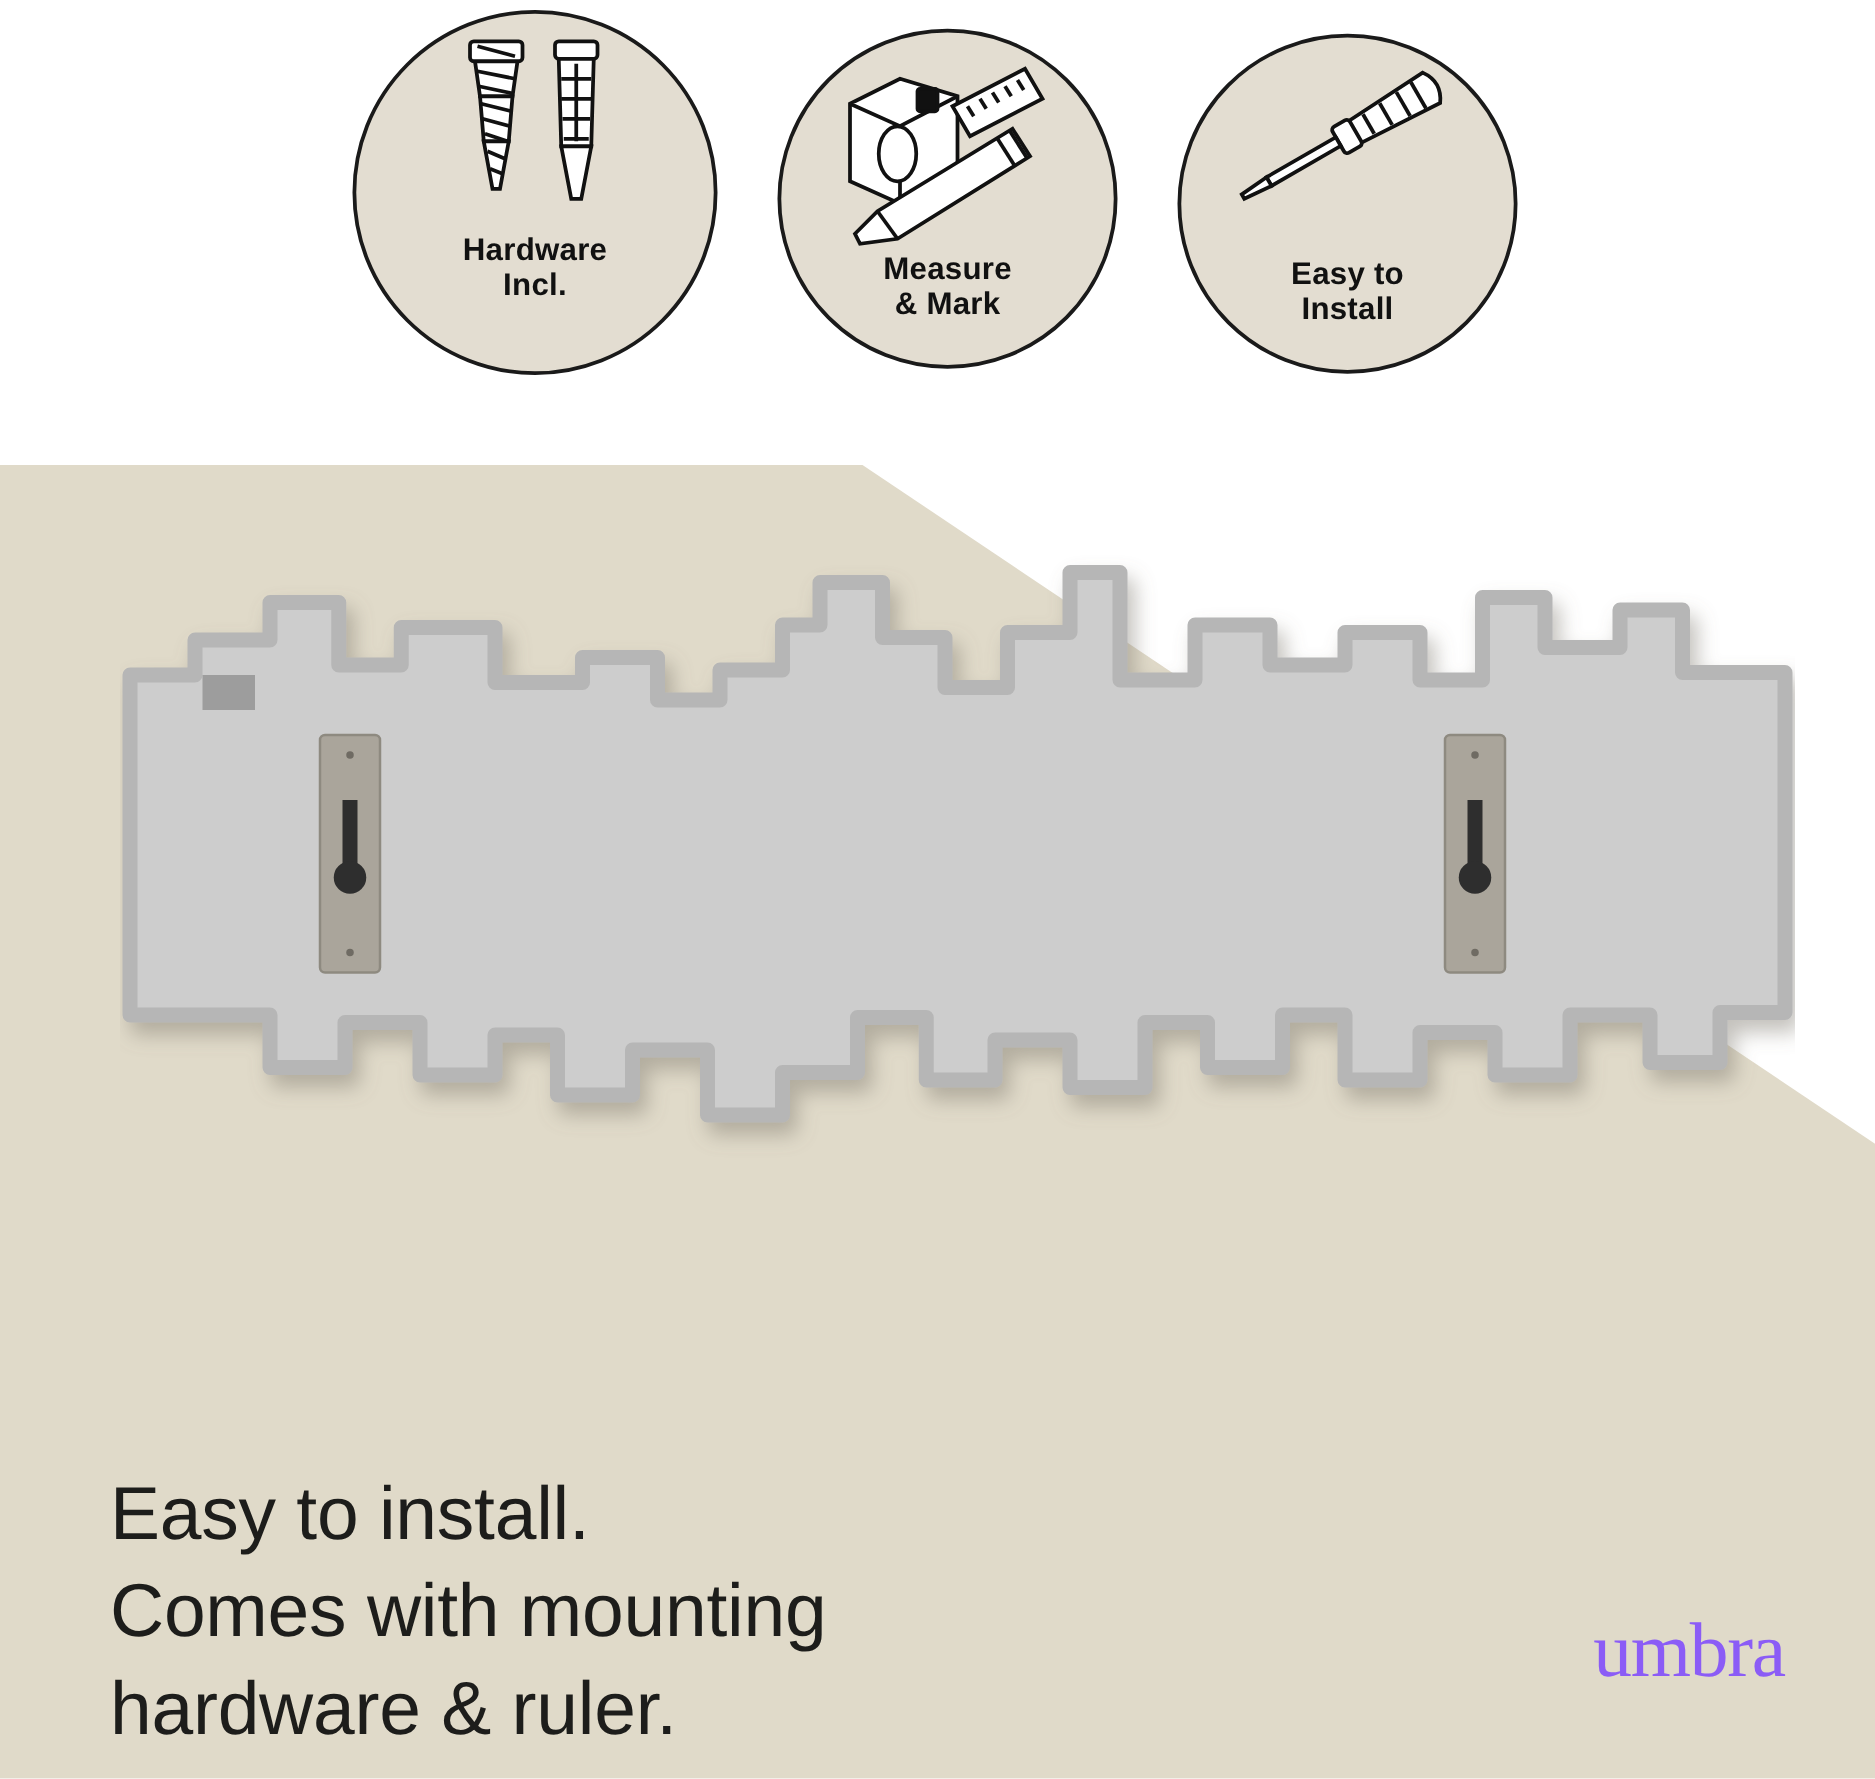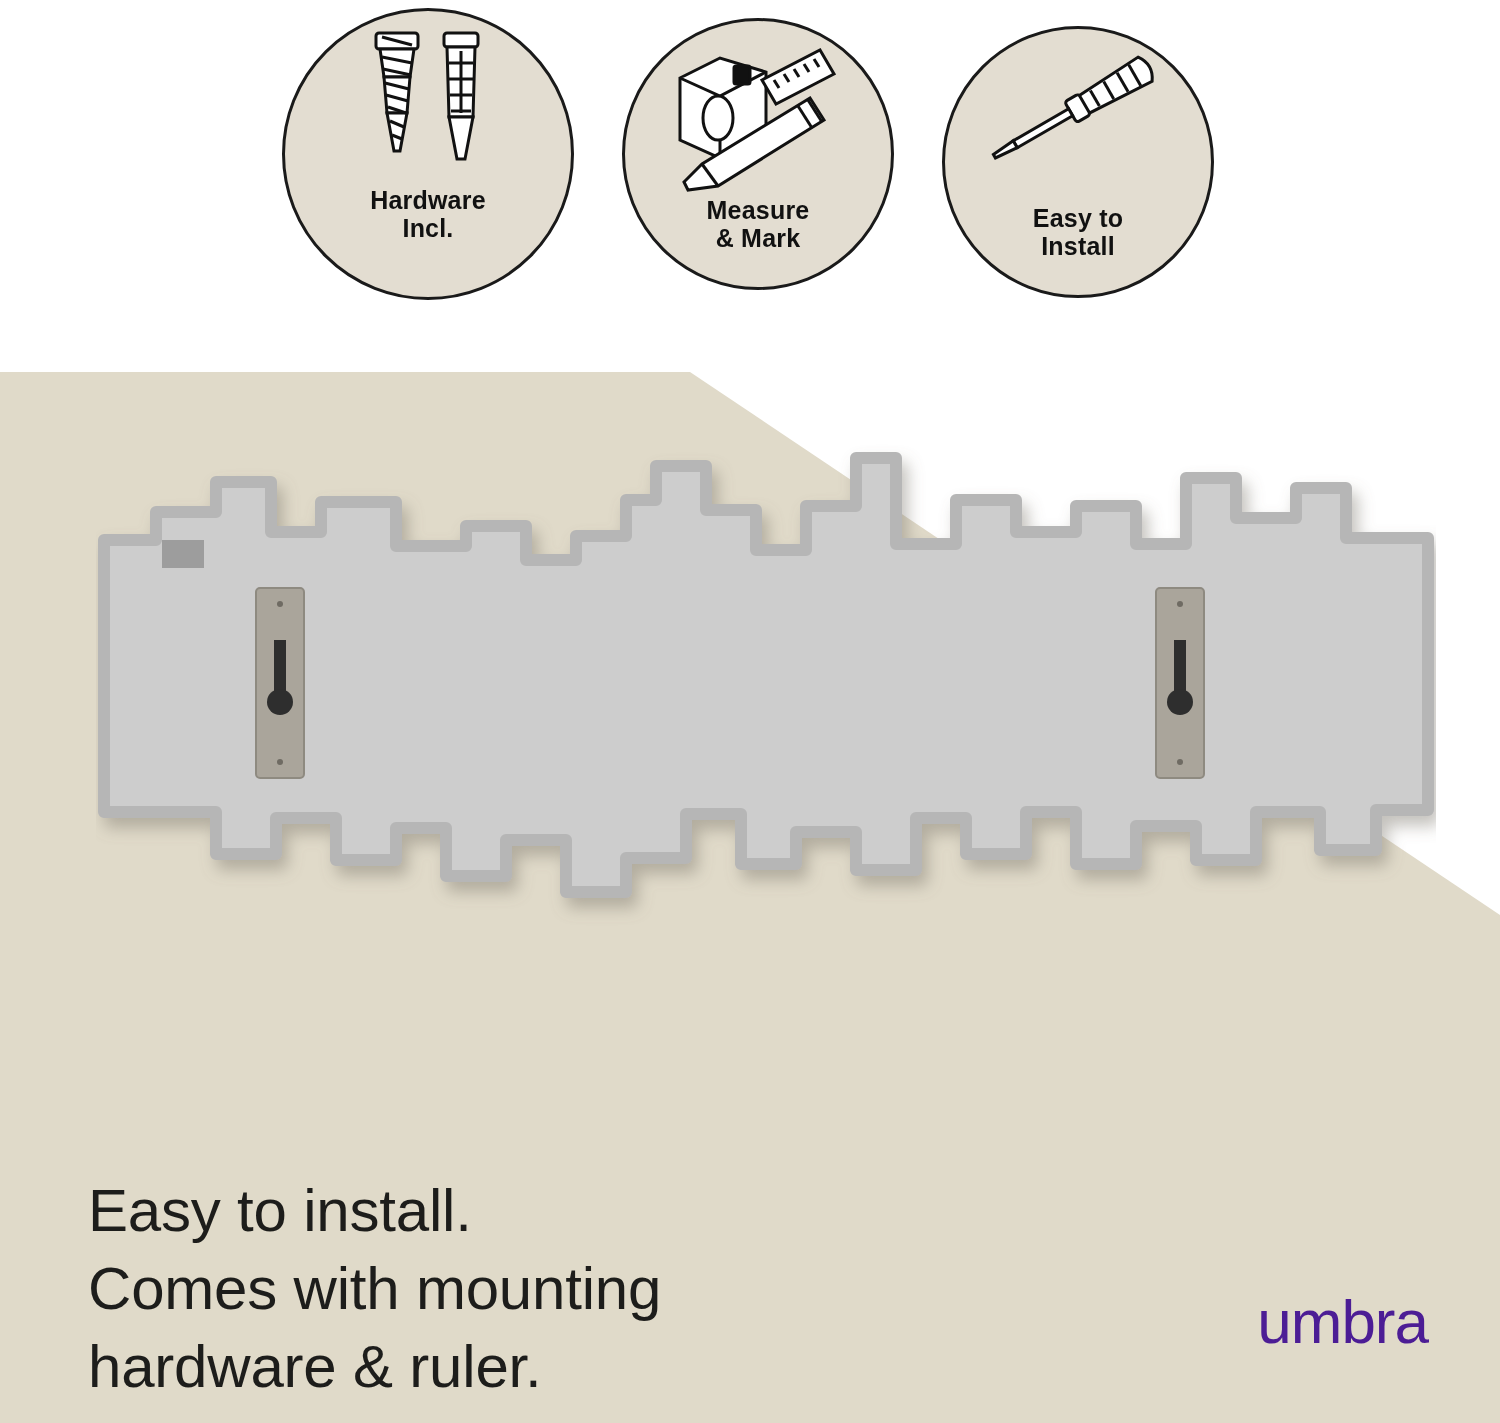--- a/index.html
+++ b/index.html
@@ -28,21 +28,21 @@
     pointer-events: none;
   }
 
   
   .badge-row {
     position: absolute;
     left: 282px;
     top: 8px;
     display: flex;
     gap: 48px;
-    align-items: flex-start;
+    align-items: center;
   }
   .badge {
     width: 292px;
     height: 292px;
     border-radius: 50%;
     background: #e3ddd1;
     border: 3px solid #1a1a1a;
     position: relative;
     display: flex;
     flex-direction: column;
@@ -92,22 +92,22 @@
     color: #1d1d1b;
     white-space: pre-line;
     letter-spacing: -0.2px;
   }
   .brand {
     position: absolute;
     right: 72px;
     bottom: 66px;
     font-size: 62px;
     letter-spacing: -1px;
-    color: #4c1d95;
-    font-family: Liberation Sans, sans-serif;
+    color: #8b5cf6;
+    font-family: Liberation Serif, serif;
   }
 </style>
 </head>
 <body>
 
 <div id="page">
 
   <svg class="beige-shape" viewBox="0 0 1500 1423" preserveAspectRatio="none">
     <polygon points="0,372 690,372 1500,915 1500,1423 0,1423" fill="#e0dac9"></polygon>
   </svg>

